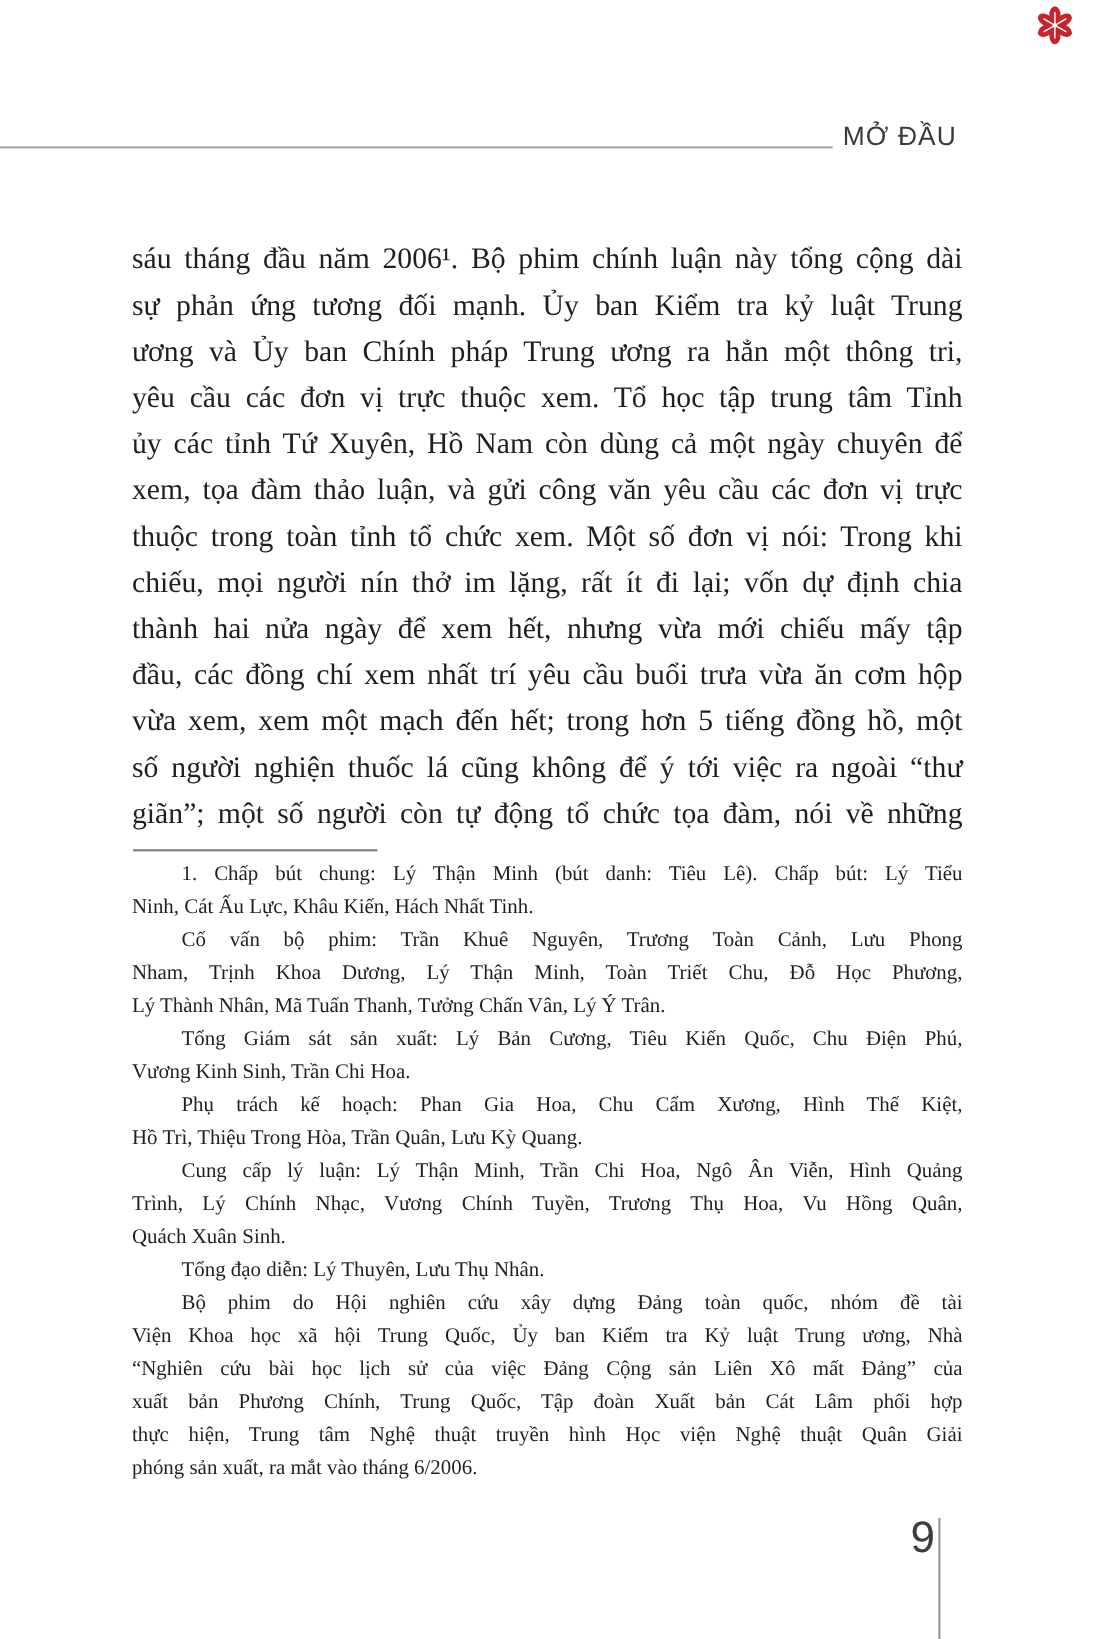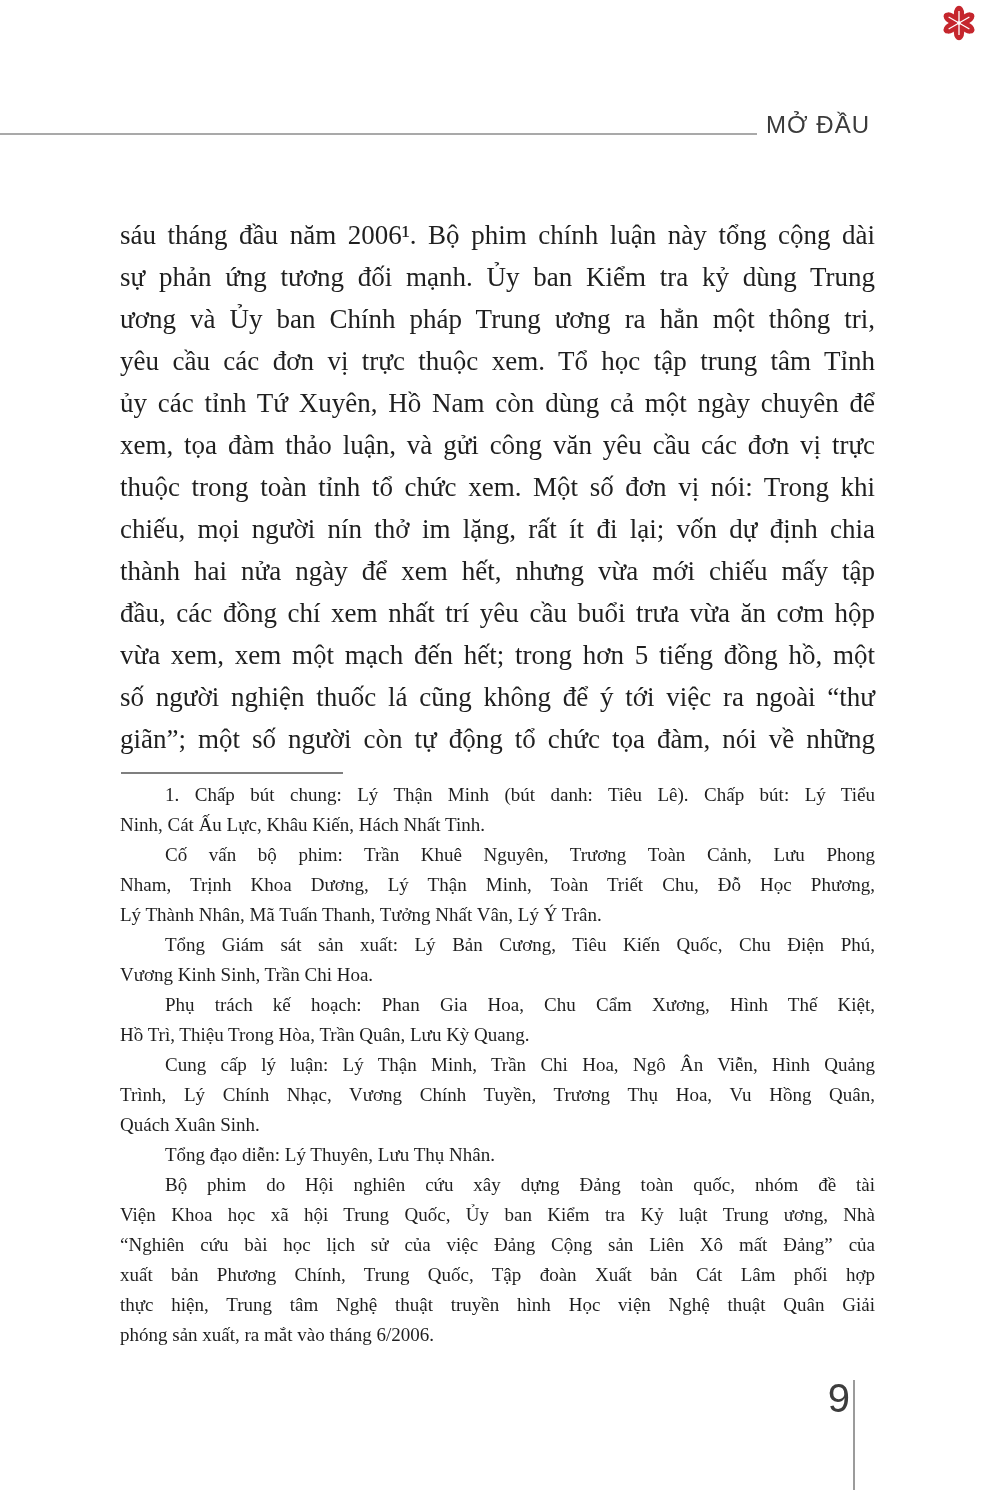--- a/index.html
+++ b/index.html
@@ -88,41 +88,41 @@
         <line x1="18" y1="18" x2="18" y2="6" transform="rotate(300 18 18)"></line>
       </g>
     </svg>
   </div>
 
   <div class="header-rule"></div>
   <div class="running-title">MỞ ĐẦU</div>
 
   <div class="body-block">
       <div class="bline">sáu tháng đầu năm 2006¹. Bộ phim chính luận này tổng cộng dài</div>
-      <div class="bline">sự phản ứng tương đối mạnh. Ủy ban Kiểm tra kỷ dùng Trung</div>
+      <div class="bline">sự phản ứng tương đối mạnh. Ủy ban Kiểm tra kỷ luật Trung</div>
       <div class="bline">ương và Ủy ban Chính pháp Trung ương ra hẳn một thông tri,</div>
       <div class="bline">yêu cầu các đơn vị trực thuộc xem. Tổ học tập trung tâm Tỉnh</div>
       <div class="bline">ủy các tỉnh Tứ Xuyên, Hồ Nam còn dùng cả một ngày chuyên để</div>
       <div class="bline">xem, tọa đàm thảo luận, và gửi công văn yêu cầu các đơn vị trực</div>
       <div class="bline">thuộc trong toàn tỉnh tổ chức xem. Một số đơn vị nói: Trong khi</div>
       <div class="bline">chiếu, mọi người nín thở im lặng, rất ít đi lại; vốn dự định chia</div>
       <div class="bline">thành hai nửa ngày để xem hết, nhưng vừa mới chiếu mấy tập</div>
       <div class="bline">đầu, các đồng chí xem nhất trí yêu cầu buổi trưa vừa ăn cơm hộp</div>
       <div class="bline">vừa xem, xem một mạch đến hết; trong hơn 5 tiếng đồng hồ, một</div>
       <div class="bline">số người nghiện thuốc lá cũng không để ý tới việc ra ngoài “thư</div>
       <div class="bline">giãn”; một số người còn tự động tổ chức tọa đàm, nói về những</div>
     </div>
 
   <div class="fn-rule"></div>
   <div class="fn-block">
       <div class="fline findent">1. Chấp bút chung: Lý Thận Minh (bút danh: Tiêu Lê). Chấp bút: Lý Tiểu</div>
       <div class="fline flast">Ninh, Cát Ấu Lực, Khâu Kiến, Hách Nhất Tinh.</div>
       <div class="fline findent">Cố vấn bộ phim: Trần Khuê Nguyên, Trương Toàn Cảnh, Lưu Phong</div>
       <div class="fline">Nham, Trịnh Khoa Dương, Lý Thận Minh, Toàn Triết Chu, Đỗ Học Phương,</div>
-      <div class="fline flast">Lý Thành Nhân, Mã Tuấn Thanh, Tưởng Nhất Vân, Lý Ý Trân.</div>
+      <div class="fline flast">Lý Thành Nhân, Mã Tuấn Thanh, Tưởng Chấn Vân, Lý Ý Trân.</div>
       <div class="fline findent">Tổng Giám sát sản xuất: Lý Bản Cương, Tiêu Kiến Quốc, Chu Điện Phú,</div>
       <div class="fline flast">Vương Kinh Sinh, Trần Chi Hoa.</div>
       <div class="fline findent">Phụ trách kế hoạch: Phan Gia Hoa, Chu Cẩm Xương, Hình Thế Kiệt,</div>
       <div class="fline flast">Hồ Trì, Thiệu Trong Hòa, Trần Quân, Lưu Kỳ Quang.</div>
       <div class="fline findent">Cung cấp lý luận: Lý Thận Minh, Trần Chi Hoa, Ngô Ân Viễn, Hình Quảng</div>
       <div class="fline">Trình, Lý Chính Nhạc, Vương Chính Tuyền, Trương Thụ Hoa, Vu Hồng Quân,</div>
       <div class="fline flast">Quách Xuân Sinh.</div>
       <div class="fline findent flast">Tổng đạo diễn: Lý Thuyên, Lưu Thụ Nhân.</div>
       <div class="fline findent">Bộ phim do Hội nghiên cứu xây dựng Đảng toàn quốc, nhóm đề tài</div>
       <div class="fline">Viện Khoa học xã hội Trung Quốc, Ủy ban Kiểm tra Kỷ luật Trung ương, Nhà</div>

